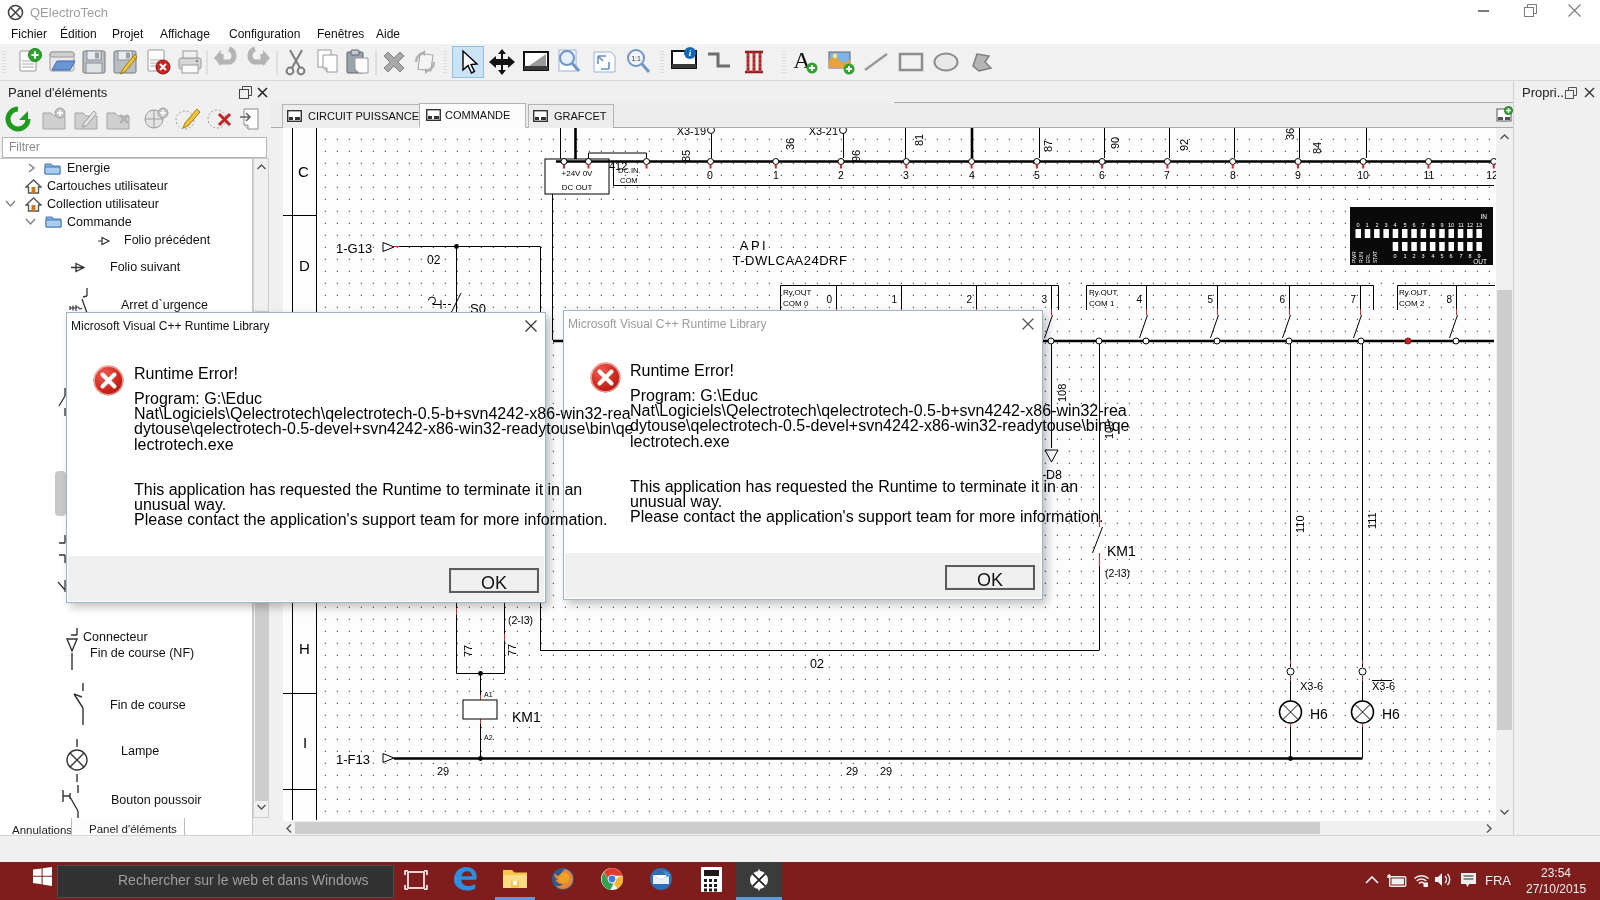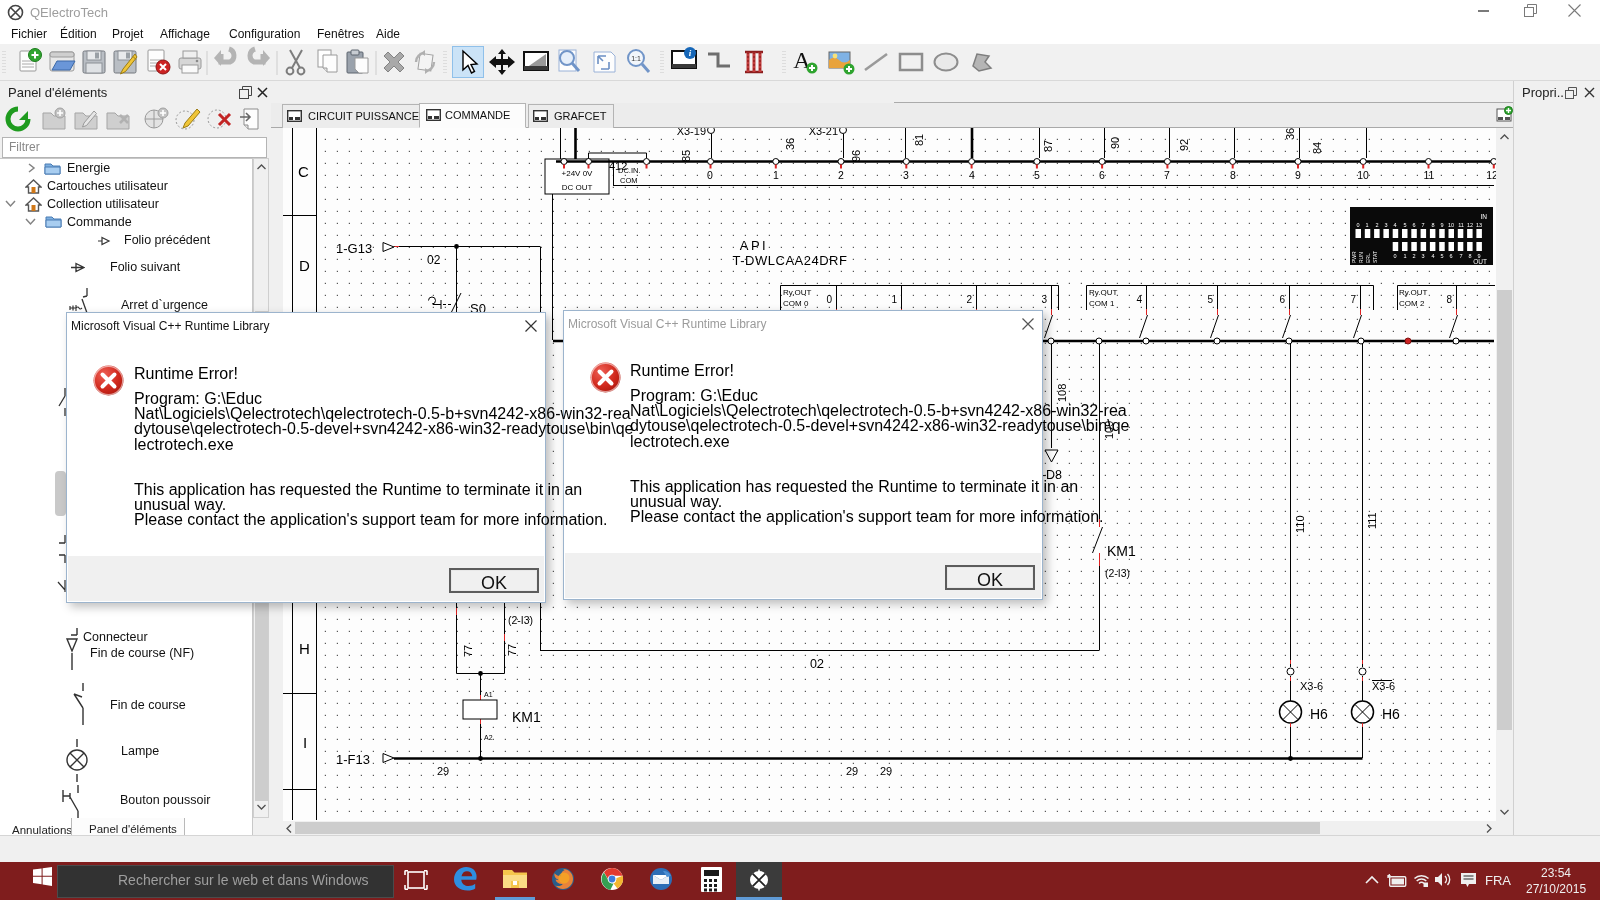--- a/index.html
+++ b/index.html
@@ -330,21 +330,21 @@
     <span class="trow" style="left:110px;top:539px;">Fin de course</span>
     <svg class="abs" style="left:66px;top:579px;" width="22" height="45" viewBox="0 0 22 45">
       <path d="M11 1 v8 M11 36 v8" fill="none" stroke="#333" stroke-width="1.4"></path>
       <circle cx="11" cy="22" r="10" fill="none" stroke="#333" stroke-width="1.4"></circle>
       <path d="M4 15 L18 29 M18 15 L4 29" stroke="#333" stroke-width="1.4"></path>
     </svg>
     <span class="trow" style="left:121px;top:585px;">Lampe</span>
     <svg class="abs" style="left:60px;top:625px;" width="26" height="40" viewBox="0 0 26 40">
       <path d="M18 1 v8 M18 27 v12 M18 27 L10 13 M3 6 v12 M3 12 h7 M10 9 v6" fill="none" stroke="#333" stroke-width="1.4"></path>
     </svg>
-    <span class="trow" style="left:120px;top:634px;">Bouton poussoir</span>
+    <span class="trow" style="left:111px;top:634px;">Bouton poussoir</span>
   </div>
   <div class="abs" style="left:253px;top:77px;width:16px;height:660px;background:#f0f0f0;border:1px solid #cfcfcf;">
     <svg class="abs" style="left:3px;top:5px;" width="9" height="6">
         <path d="M0.5 5 L4.5 1 L8.5 5" fill="none" stroke="#505050" stroke-width="1.3"></path>
       </svg>
     <div class="abs" style="left:1px;top:152px;width:13px;height:490px;background:#cdcdcd;"></div>
     <svg class="abs" style="left:3px;top:645px;" width="9" height="6">
         <path d="M0.5 1 L4.5 5 L8.5 1" fill="none" stroke="#505050" stroke-width="1.3"></path>
       </svg>
   </div>

